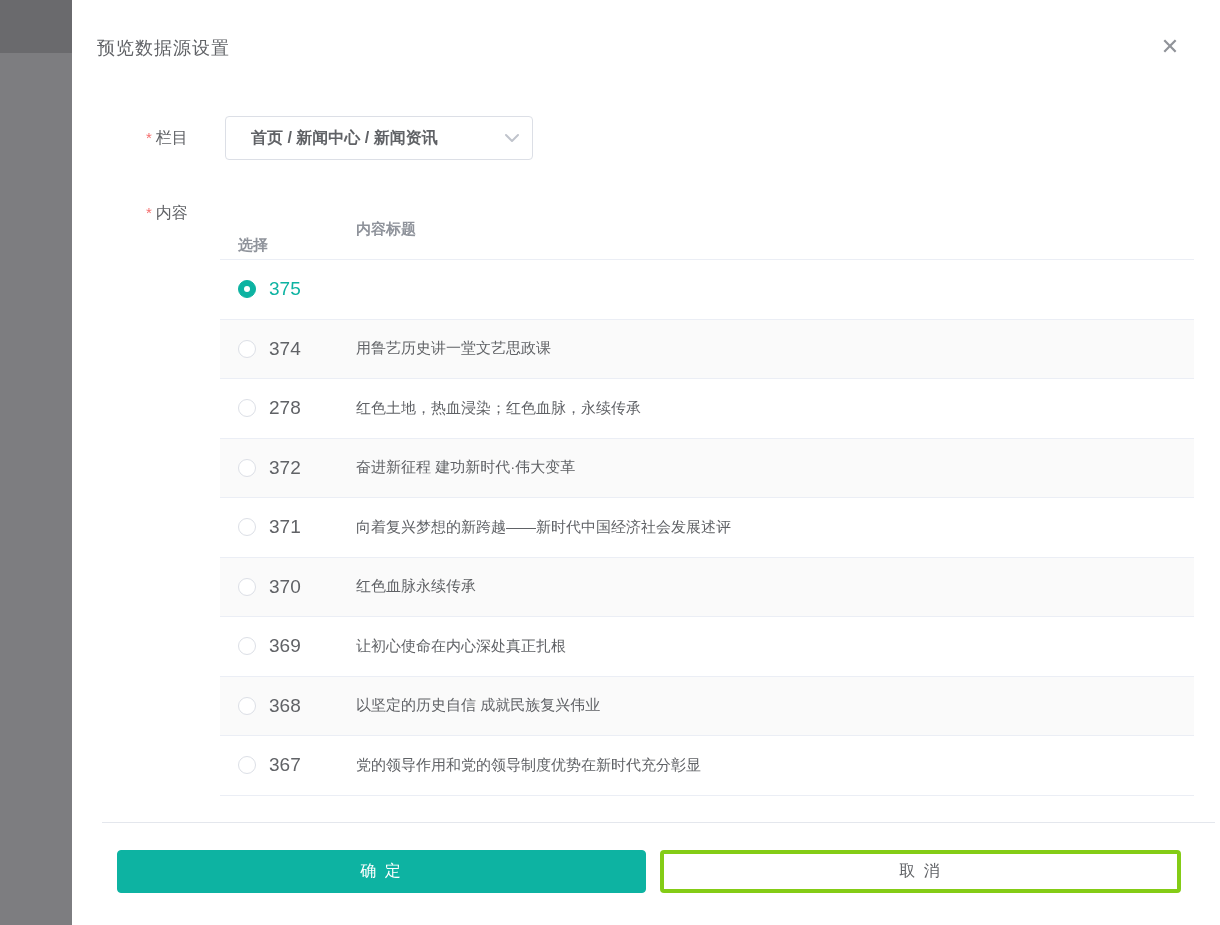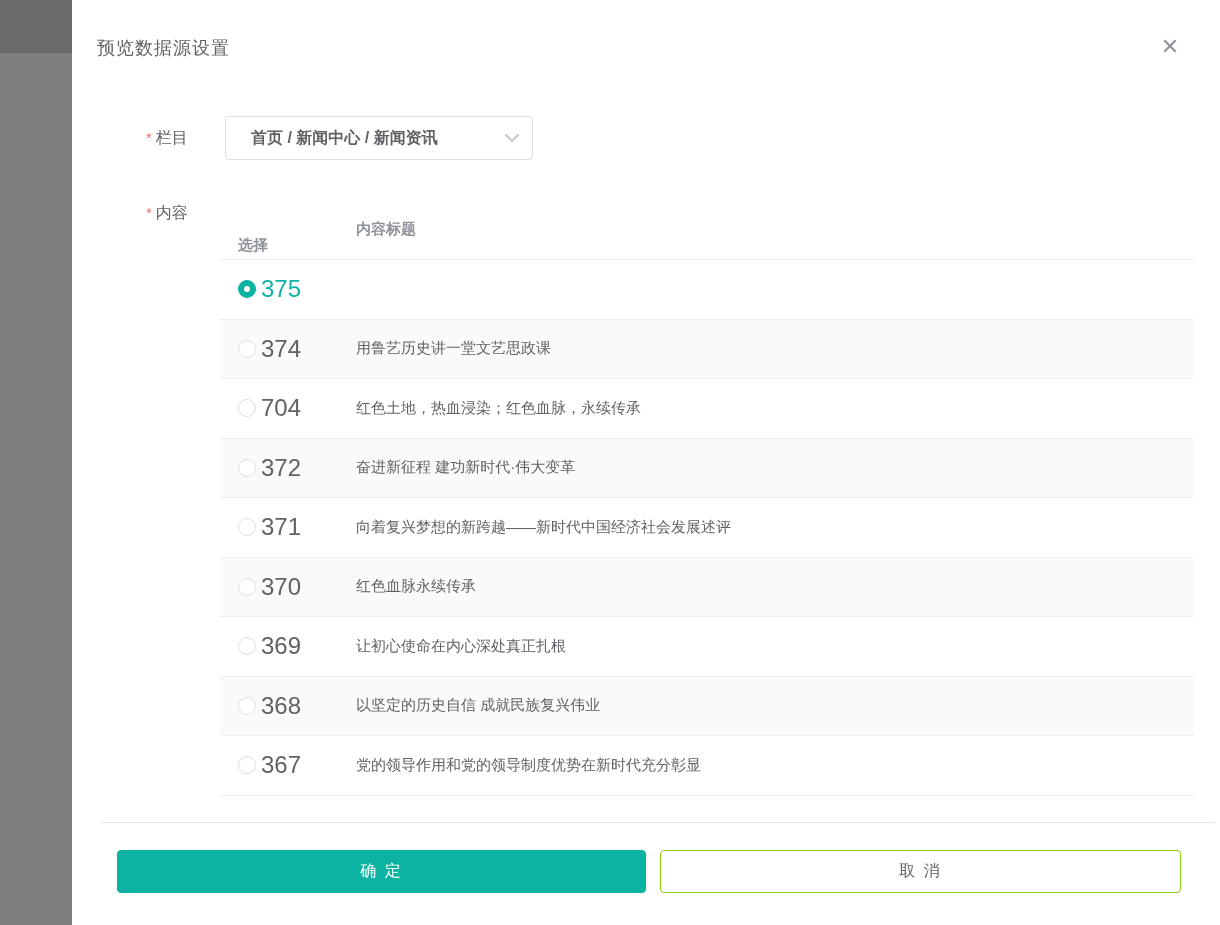--- a/index.html
+++ b/index.html
@@ -77,21 +77,21 @@
   }
   .radio.on {
     border-color: #0db3a2; background: #0db3a2;
   }
   .radio.on::after {
     content: ""; position: absolute; left: 50%; top: 50%;
     width: 6px; height: 6px; border-radius: 50%; background: #ffffff;
     transform: translate(-50%, -50%);
   }
   .row-id {
-    margin-left: 5px; font-size: 24px; color: #606266;
+    margin-left: 13px; font-size: 19px; color: #606266;
   }
   .t-row.selected .row-id { color: #0db3a2; }
   .row-title {
     flex: 1; font-size: 15px; color: #606266;
     white-space: nowrap; overflow: hidden;
   }
   
   .footer-divider {
     position: absolute; left: 30px; top: 822px; width: 1113px; height: 1px;
     background: #e4e7ed;
@@ -100,21 +100,21 @@
     position: absolute; top: 850px; height: 43px;
     display: flex; align-items: center; justify-content: center;
     font-size: 16px; border-radius: 4px; cursor: pointer; letter-spacing: 2px;
   }
   .btn-confirm {
     left: 45px; width: 529px;
     background: #0db3a2; color: #ffffff; border: 1px solid #0db3a2;
   }
   .btn-cancel {
     left: 588px; width: 521px;
-    background: #ffffff; color: #606266; border: 1px solid #84cc16;
+    background: #ffffff; color: #606266; border: 4px solid #84cc16;
   }
 </style>
 </head>
 <body>
 
 <div class="backdrop-strip">
   <div class="backdrop-topbar"></div>
 </div>
 
 <div class="modal">
@@ -156,21 +156,21 @@
     <div class="t-cell-select">
       <span class="radio off"></span>
       <span class="row-id">374</span>
     </div>
     <div class="row-title">用鲁艺历史讲一堂文艺思政课</div>
   </div>
 
   <div class="t-row">
     <div class="t-cell-select">
       <span class="radio off"></span>
-      <span class="row-id">704</span>
+      <span class="row-id">278</span>
     </div>
     <div class="row-title">红色土地，热血浸染；红色血脉，永续传承</div>
   </div>
 
   <div class="t-row alt">
     <div class="t-cell-select">
       <span class="radio off"></span>
       <span class="row-id">372</span>
     </div>
     <div class="row-title">奋进新征程 建功新时代·伟大变革</div>

